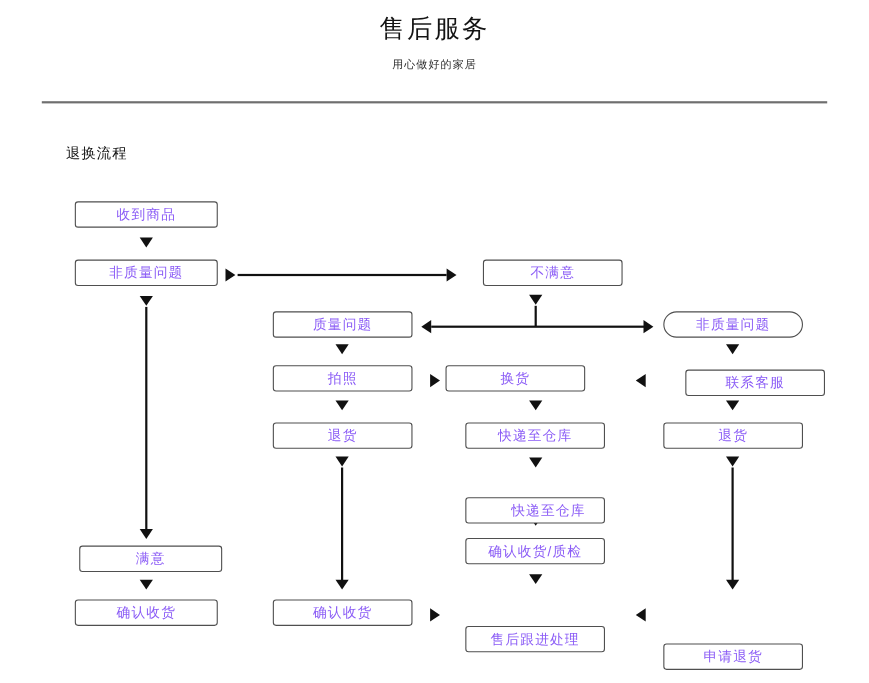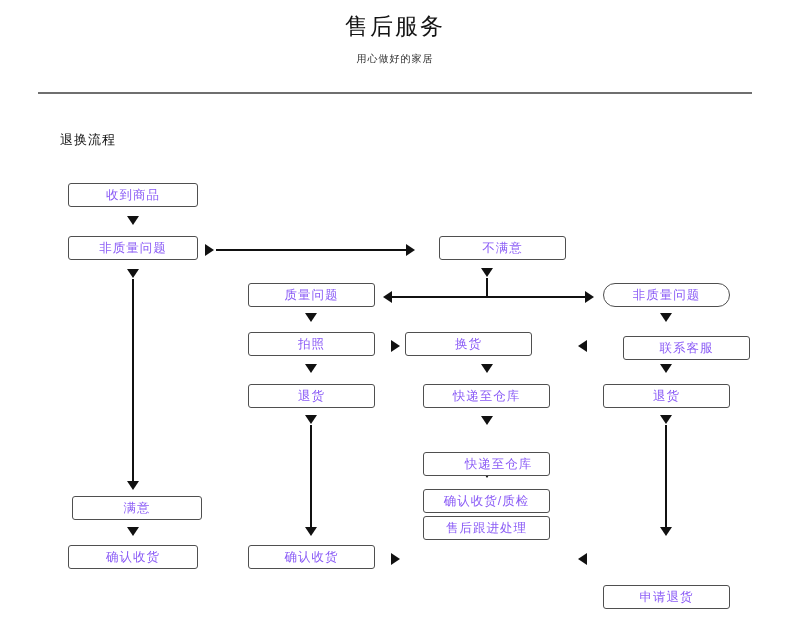--- a/index.html
+++ b/index.html
@@ -185,17 +185,17 @@
       <div class="node" style="left: 405px; top: 332px; width: 127px;">换货</div>
       <div class="node" style="left: 603px; top: 336px; width: 127px; margin-left: 20px;">联系客服</div>
       <div class="node" style="left: 248px; top: 384px; width: 127px;">退货</div>
       <div class="node" style="left: 423px; top: 384px; width: 127px;">快递至仓库</div>
       <div class="node" style="left: 603px; top: 384px; width: 127px;">退货</div>
       <div class="node" style="left: 423px; top: 452px; width: 127px; padding-left: 24px;">快递至仓库</div>
       <div class="node" style="left: 423px; top: 489px; width: 127px;">确认收货/质检</div>
       <div class="node" style="left: 72px; top: 496px; width: 130px;">满意</div>
       <div class="node" style="left: 68px; top: 545px; width: 130px;">确认收货</div>
       <div class="node" style="left: 248px; top: 545px; width: 127px;">确认收货</div>
-      <div class="node" style="left: 423px; top: 516px; width: 127px;">售后跟进处理</div>
+      <div class="node" style="left: 423px; top: 569px; width: 127px;">售后跟进处理</div>
       <div class="node" style="left: 603px; top: 545px; width: 127px; margin-top: 40px;">申请退货</div>
     </div>
 
 </div>
 
 </body></html>

